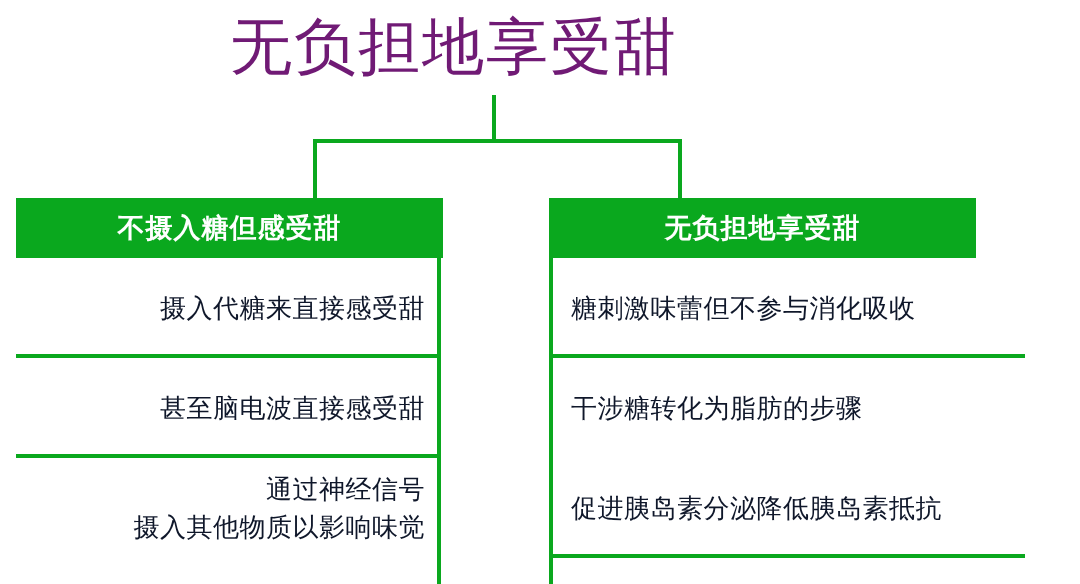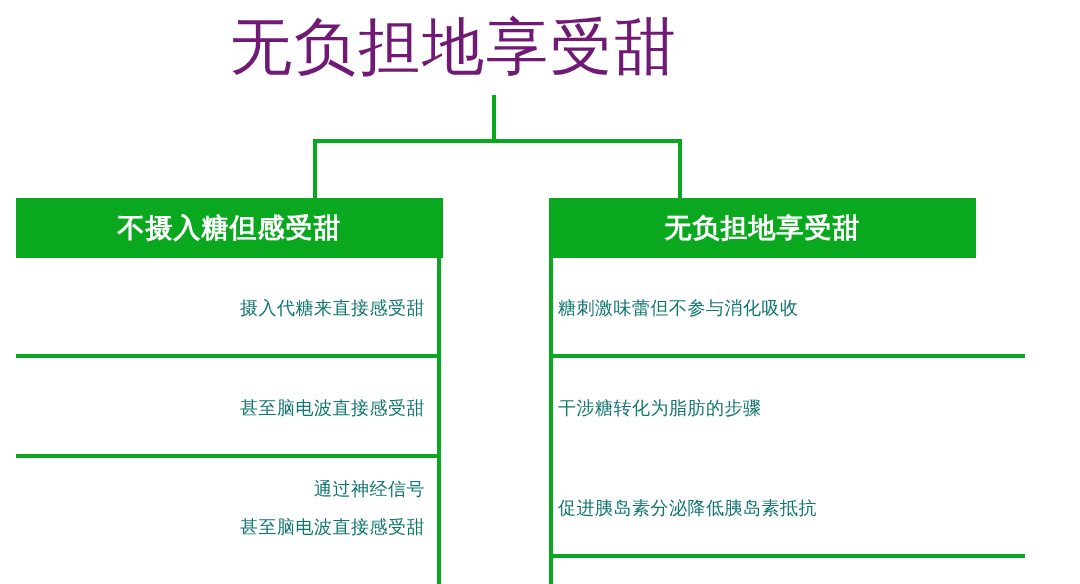--- a/index.html
+++ b/index.html
@@ -110,35 +110,35 @@
     top: 60px;
     left: 0;
     width: 425px;
   }
   .row {
     position: relative;
     height: 100px;
     box-sizing: border-box;
     display: flex;
     align-items: center;
-    color: #0f766e;
-    font-size: 18px;
+    color: #0f172a;
+    font-size: 26px;
     line-height: 38px;
     letter-spacing: 0.5px;
     white-space: pre-line;
   }
   .column-left .row {
     justify-content: flex-end;
     text-align: right;
     padding-right: 16px;
   }
   .column-right .row {
     justify-content: flex-start;
     text-align: left;
-    padding-left: 9px;
+    padding-left: 22px;
   }
   
   .row.divided::after {
     content: "";
     position: absolute;
     bottom: 0;
     height: 4px;
     background: #0aa81e;
   }
   .column-left .row.divided::after {
@@ -162,21 +162,21 @@
   <div class="conn conn-drop-left"></div>
   <div class="conn conn-drop-right"></div>
 
   <div class="column column-left">
     <div class="spine"></div>
     <div class="col-header">不摄入糖但感受甜</div>
     <div class="rows">
       <div class="row divided">摄入代糖来直接感受甜</div>
       <div class="row divided">甚至脑电波直接感受甜</div>
       <div class="row">通过神经信号
-甚至脑电波直接感受甜</div>
+摄入其他物质以影响味觉</div>
     </div>
   </div>
 
   <div class="column column-right">
     <div class="spine"></div>
     <div class="col-header">无负担地享受甜</div>
     <div class="rows">
       <div class="row divided">糖刺激味蕾但不参与消化吸收</div>
       <div class="row">干涉糖转化为脂肪的步骤</div>
       <div class="row divided">促进胰岛素分泌降低胰岛素抵抗</div>

